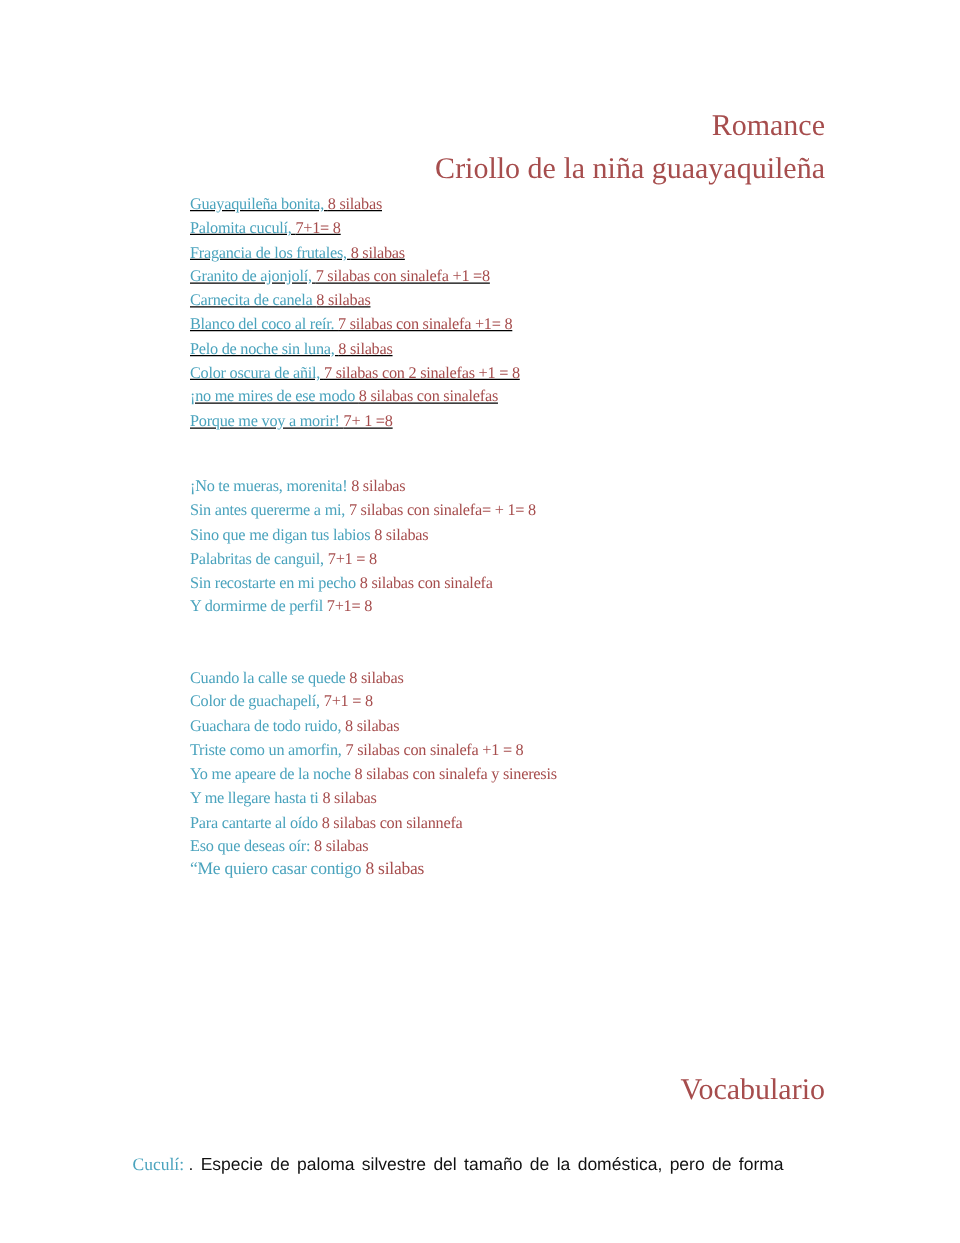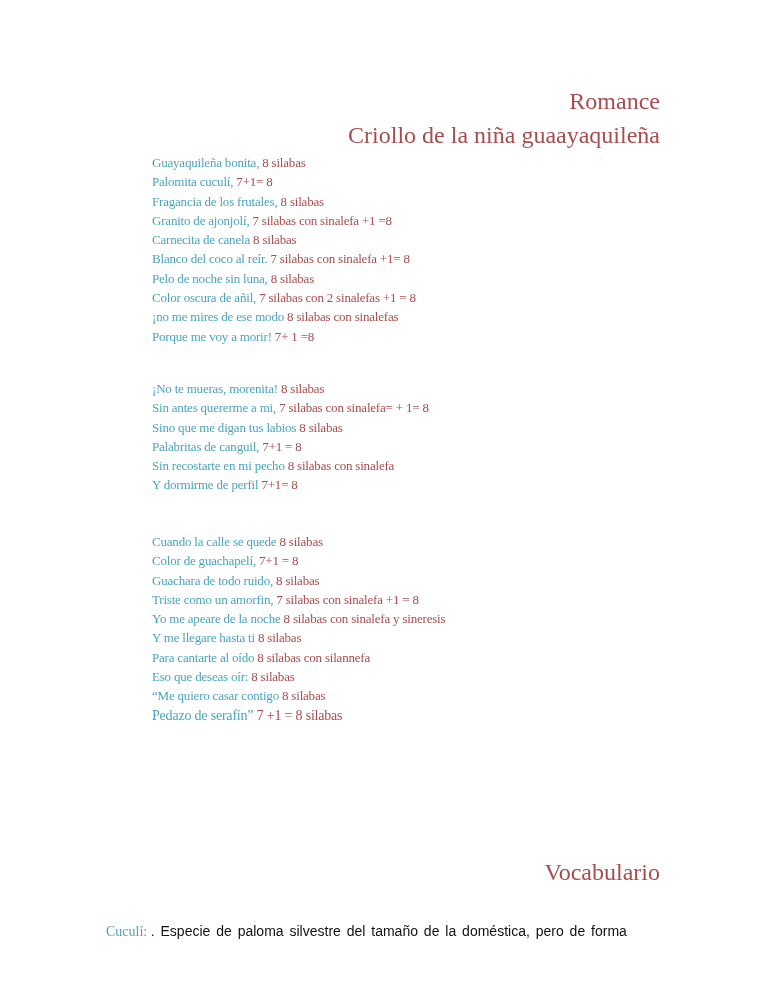--- a/index.html
+++ b/index.html
@@ -4,21 +4,21 @@
 <style>
   html, body { margin:0; padding:0; background:#ffffff; }
   body { width:768px; height:994px; position:relative; overflow:hidden; font-family:"Liberation Serif", serif; }
   .title { position:absolute; right:108px; color:#a64d4d; font-family:"Liberation Serif", serif; white-space:nowrap;text-align:right; }
   #t1 { top:88px; font-size:24px; }
   #t2 { top:122px; font-size:24px; }
   .stanza { position:absolute; left:152px; }
   .line { height:19.3px; line-height:19.3px; font-size:13px; white-space:nowrap; letter-spacing:-0.2px; }
   .verse { color:#4aa3bd; }
   .count { color:#a64d4d; }
-  #s1 { top:153px; }
+  #s1 { top:153px;text-decoration:underline; }
   #s2 { top:379px; }
   #s3 { top:532px; }
   #s3 .line:last-child { font-size:14px; }
   #vocab-title { top:838px; font-size:24px;margin-top:21px; }
   #vocab { position:absolute; left:106px; top:923px; font-size:14px; white-space:nowrap; }
   #vocab .term { color:#4aa3bd; font-family:"Liberation Serif", serif; font-size:14px; }
   #vocab .def { color:#111; font-family:"Liberation Sans", sans-serif; font-size:14px; word-spacing:2px; }
 </style>
 </head>
 <body>
@@ -51,20 +51,19 @@
 <div id="s3" class="stanza">
   <div class="line"><span class="verse">Cuando  la calle se quede  </span><span class="count">8 silabas</span></div>
   <div class="line"><span class="verse">Color de guachapelí, </span><span class="count">7+1 = 8</span></div>
   <div class="line"><span class="verse">Guachara de todo ruido,  </span><span class="count">8 silabas</span></div>
   <div class="line"><span class="verse">Triste como un amorfin,  </span><span class="count">7 silabas  con sinalefa +1 = 8</span></div>
   <div class="line"><span class="verse">Yo me apeare de la noche     </span><span class="count">8 silabas con sinalefa y sineresis</span></div>
   <div class="line"><span class="verse">Y me llegare hasta ti  </span><span class="count">8 silabas</span></div>
   <div class="line"><span class="verse">Para cantarte al oído </span><span class="count">8 silabas  con silannefa</span></div>
   <div class="line"><span class="verse">Eso que deseas oír: </span><span class="count">8 silabas</span></div>
   <div class="line"><span class="verse">“Me quiero casar contigo </span><span class="count">8 silabas</span></div>
-  <div class="line"><span class="verse">Pedazo de serafín”  </span><span class="count">7 +1 = 8 silabas</span></div>
 </div>
 
 <div id="vocab-title" class="title">Vocabulario</div>
 
 <div id="vocab">
   <span class="term">Cuculí: </span><span class="def">. Especie de paloma silvestre del tamaño de la doméstica, pero de forma</span>
 </div>
 
 </body></html>

